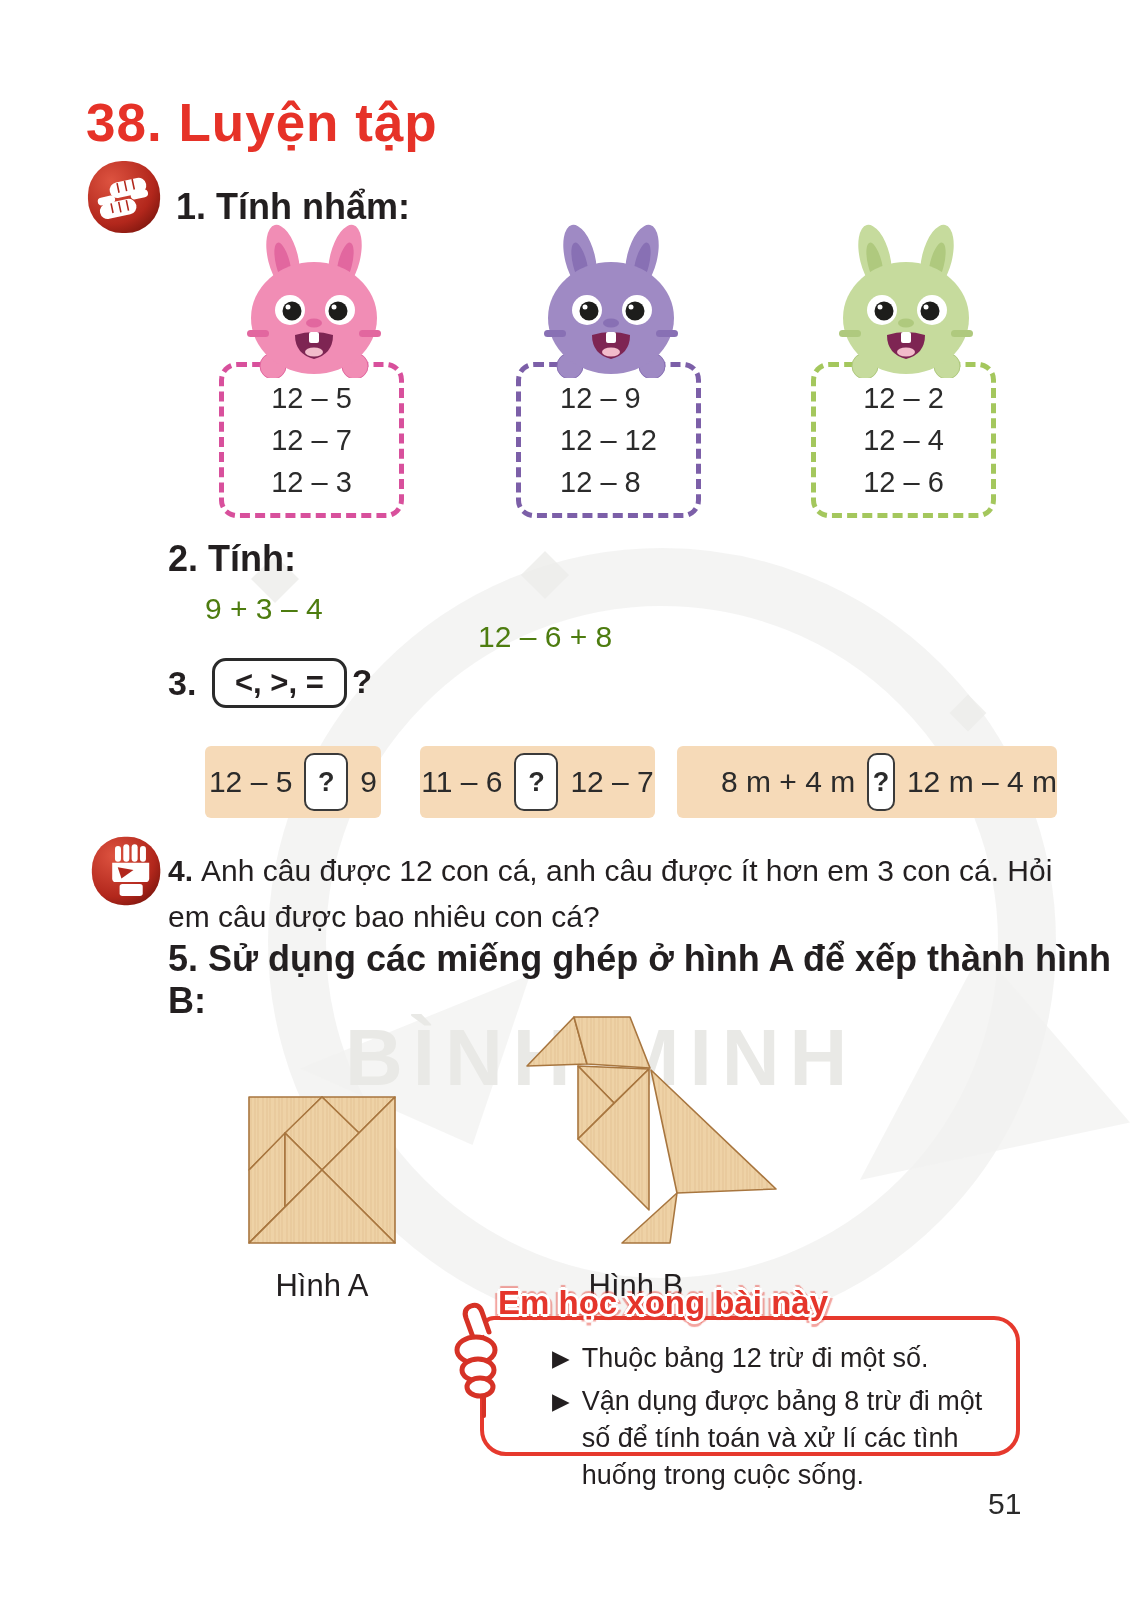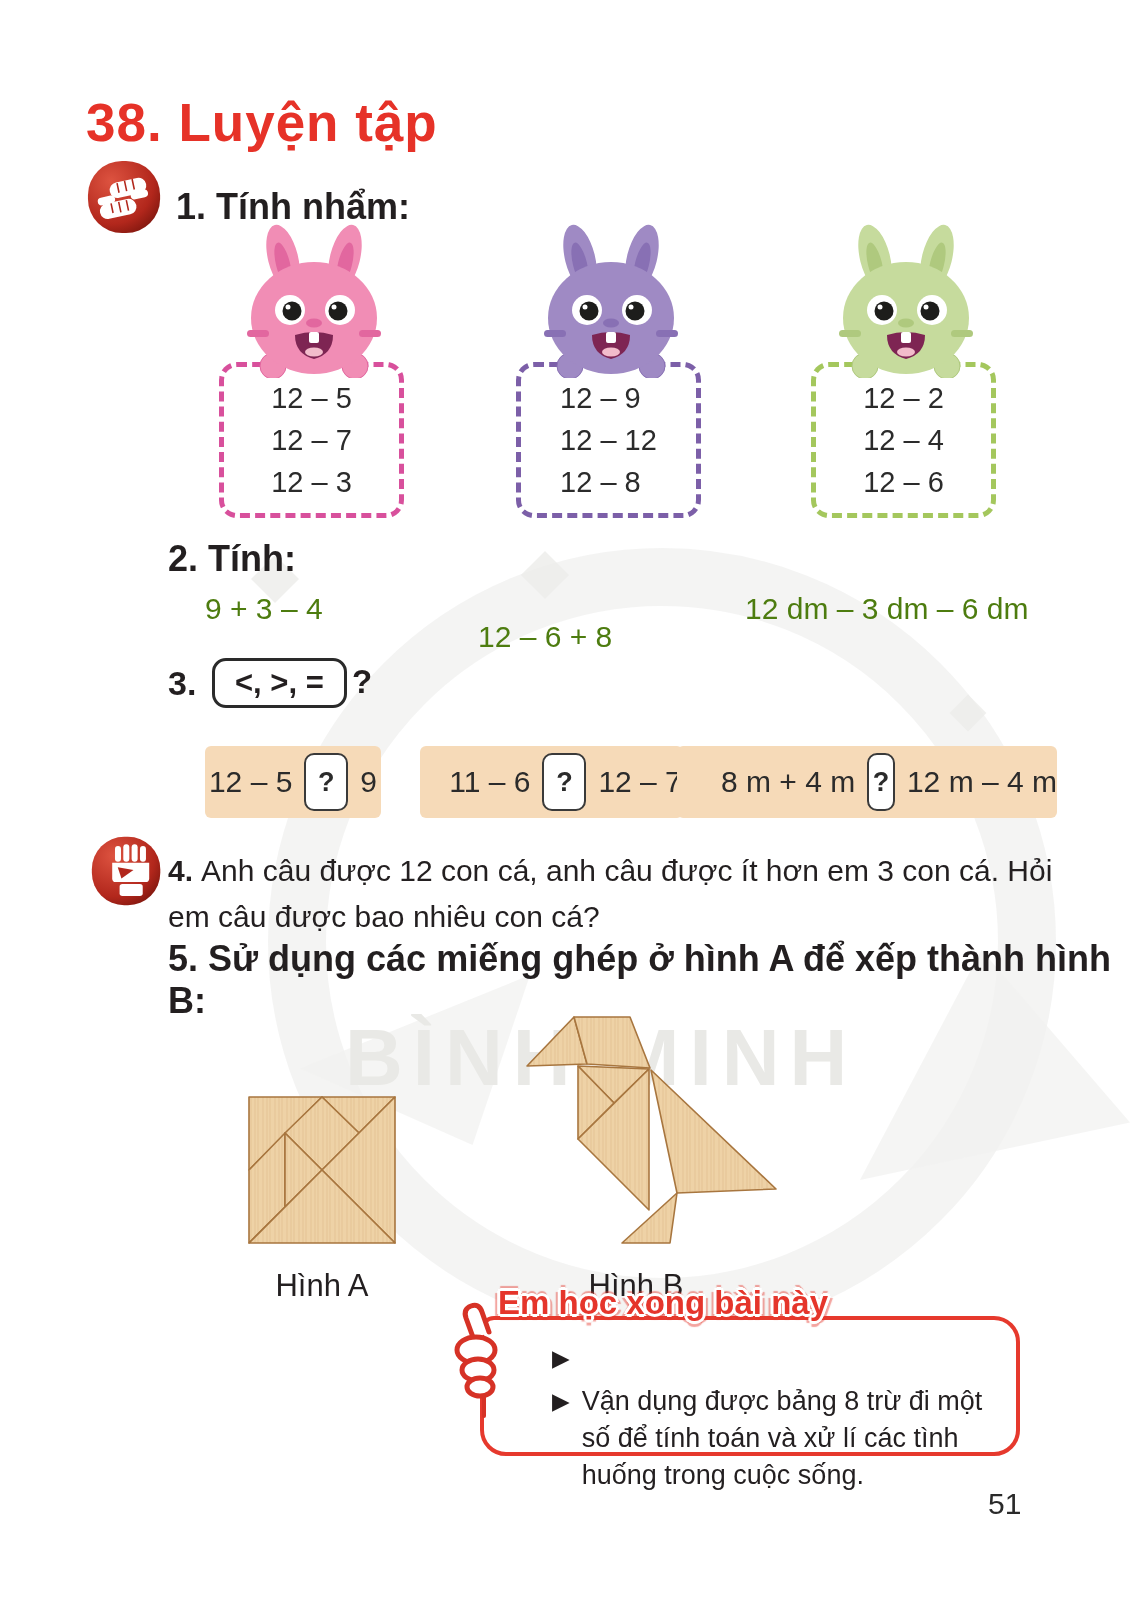--- a/index.html
+++ b/index.html
@@ -226,32 +226,31 @@
         <div>12 – 6</div>
       </div>
     </div>
   </div>
 
   <div class="abs ex-head" style="left:168px;top:538px;">
     <span class="num">2.</span><span>Tính:</span>
   </div>
   <div class="abs expr" style="left:205px;top:592px;">9 + 3 – 4</div>
   <div class="abs expr" style="left:478px;top:592px;margin-top:28px;">12 – 6 + 8</div>
-  <div class="abs expr" style="left:745px;top:592px;">12 dm – 3 dm – 6 dm</div>
 
   <div class="abs num3">3.</div>
   <div class="abs sym-box">&lt;, &gt;, =</div>
   <div class="abs q-after">?</div>
 
   <div class="abs cmp" style="left:205px;width:176px;">
     <span>12 – 5</span>
     <span class="qbox">?</span>
     <span>9</span>
   </div>
-  <div class="abs cmp" style="left:420px;width:235px;padding-left:28px;">
+  <div class="abs cmp" style="left:420px;width:235px;">
     <span>11 – 6</span>
     <span class="qbox">?</span>
     <span>12 – 7</span>
   </div>
   <div class="abs cmp" style="left:677px;width:336px;padding-left:44px;">
     <span>8 m + 4 m</span>
     <span class="qbox">?</span>
     <span>12 m – 4 m</span>
   </div>
 
@@ -330,20 +329,21 @@
       <ellipse cx="36" cy="52" rx="19" ry="13"></ellipse>
       <ellipse cx="38" cy="72" rx="16" ry="11"></ellipse>
       <ellipse cx="40" cy="89" rx="13" ry="9"></ellipse>
       <path d="M44,98 v20" stroke-width="4"></path>
     </g>
   </svg>
 
   <div class="abs summary-items">
     <div class="summary-item">
       <span class="bullet">▶</span>
+      <span>Thuộc bảng 12 trừ đi một số.</span>
     </div>
     <div class="summary-item">
       <span class="bullet">▶</span>
       <span>Vận dụng được bảng 8 trừ đi một số để tính toán và xử lí các tình huống trong cuộc sống.</span>
     </div>
   </div>
 
   <div class="abs page-num">51</div>
 
 </div>

